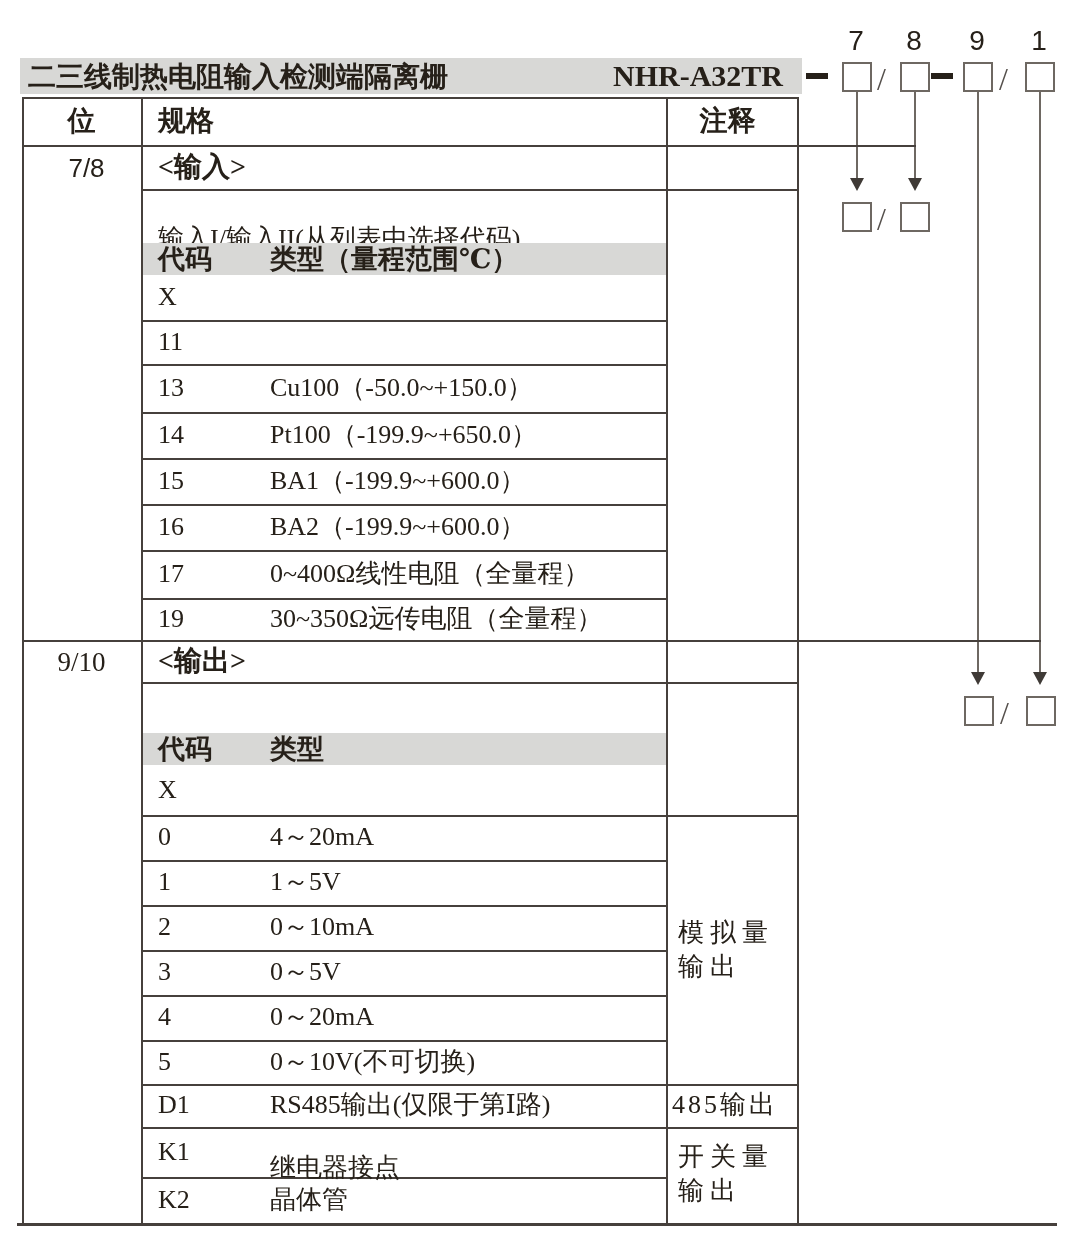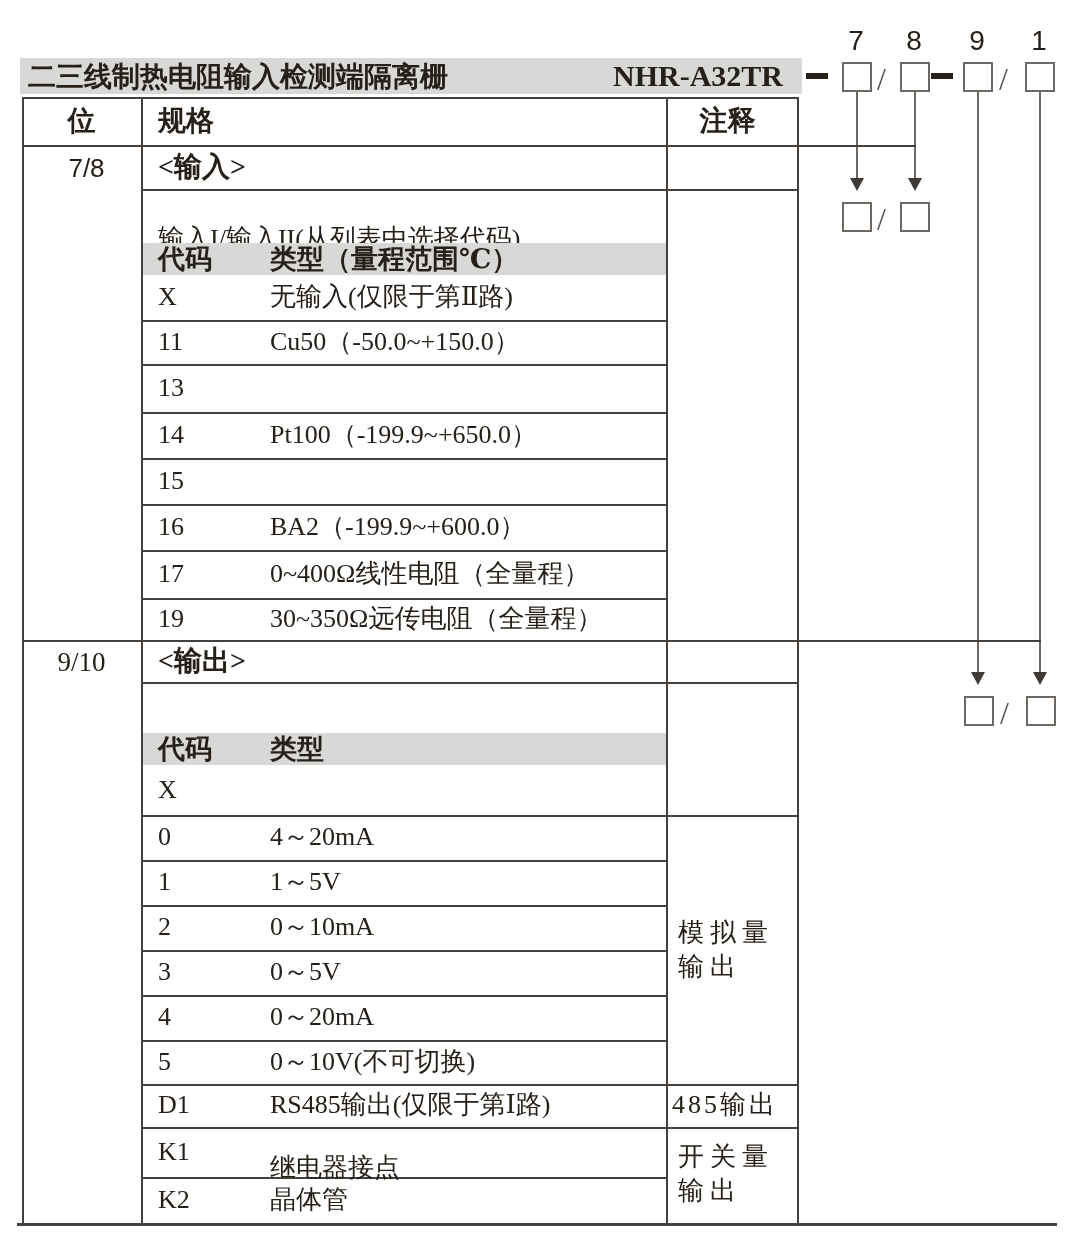--- a/index.html
+++ b/index.html
@@ -96,27 +96,27 @@
 
   <div class="t sans ctr" style="left:22px;top:151px;width:129px;font-size:26px;">7/8</div>
   <div class="t b" style="left:158px;top:150px;font-size:28px;">&lt;输入&gt;</div>
   <div class="t" style="left:158px;top:199px;margin-top:23px;">输入I/输入II(从列表中选择代码)</div>
 
   <div class="graybar" style="left:143px;top:243px;width:523px;height:32px;"></div>
   <div class="t b code" style="top:242px;font-size:27px;">代码</div>
   <div class="t b desc" style="top:242px;font-size:27px;">类型（量程范围℃）</div>
 
   <div class="t code" style="top:280px;">X</div>
-  <div class="t desc" style="top:280px;">无输入(仅限于第Ⅱ路)</div>
   <div class="t code" style="top:325px;">11</div>
-  <div class="t desc" style="top:325px;">Cu50（-50.0~+150.0）</div>
   <div class="t code" style="top:371px;">13</div>
+  <div class="t desc" style="top:371px;">Cu100（-50.0~+150.0）</div>
   <div class="t code" style="top:418px;">14</div>
   <div class="t desc" style="top:418px;">Pt100（-199.9~+650.0）</div>
   <div class="t code" style="top:464px;">15</div>
+  <div class="t desc" style="top:464px;">BA1（-199.9~+600.0）</div>
   <div class="t code" style="top:510px;">16</div>
   <div class="t desc" style="top:510px;">BA2（-199.9~+600.0）</div>
   <div class="t code" style="top:557px;">17</div>
   <div class="t desc" style="top:557px;">0~400Ω线性电阻（全量程）</div>
   <div class="t code" style="top:602px;">19</div>
   <div class="t desc" style="top:602px;">30~350Ω远传电阻（全量程）</div>
 
   <div class="t ctr" style="left:22px;top:645px;width:119px;font-size:27px;">9/10</div>
   <div class="t b" style="left:158px;top:644px;font-size:28px;">&lt;输出&gt;</div>
 

